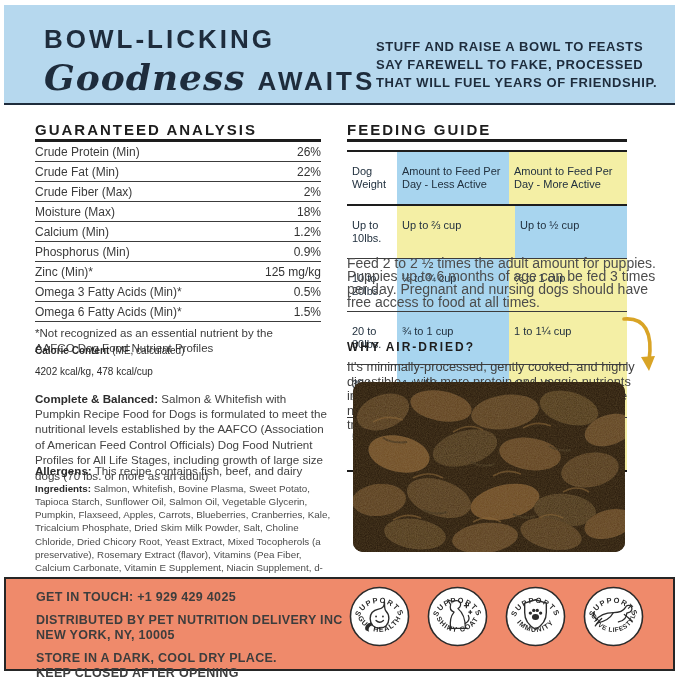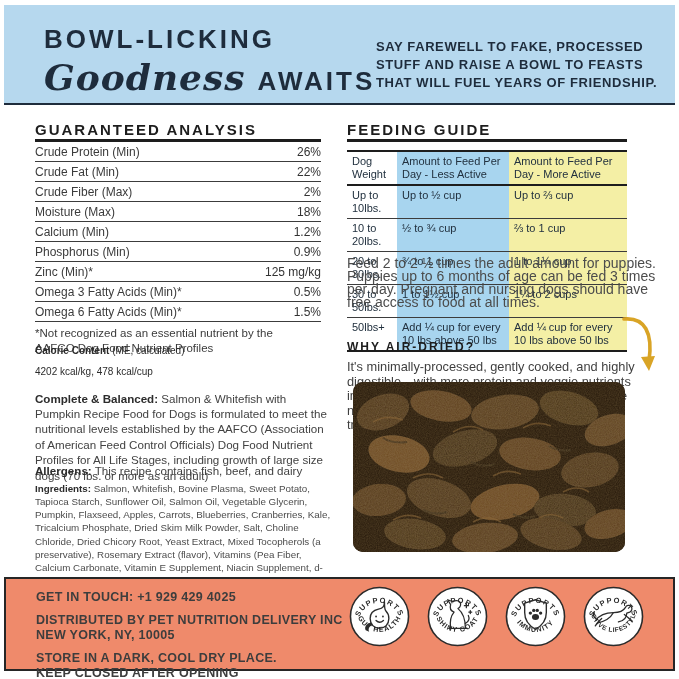--- a/index.html
+++ b/index.html
@@ -35,21 +35,21 @@
   .allergens{top:451px;width:298px;font-size:11.6px;line-height:15px;}
   .ingredients{top:472px;width:302px;font-size:9.8px;line-height:13.2px;color:#4c4c4c;}
   .lead{font-weight:700;color:#2c2c2c;}
 
   
   .fg{position:absolute;left:347px;top:121px;width:280px;}
   .fg-table{margin-top:8px;border-top:2.5px solid #1d1d1d;border-bottom:2.5px solid #1d1d1d;}
   .fg-tr{display:flex;border-bottom:1px solid #3c3c3c;}
   .fg-tr:last-child{border-bottom:none;}
   .fg-tr.head{border-bottom:2px solid #1d1d1d;font-size:11px;line-height:13px;}
-  .fg-td{padding:3px 5px;font-size:11px;line-height:13px;color:#22313f;box-sizing:border-box;}
+  .fg-td{padding:13px 5px;font-size:11px;line-height:13px;color:#22313f;box-sizing:border-box;}
   .c1{width:50px;background:#fff;}
   .c2{width:112px;background:var(--cell_blue);}
   .c3{width:118px;background:var(--cell_yellow);}
   .fg-note{position:absolute;left:347px;top:257px;width:318px;
            font-size:14px;line-height:13px;color:#4c4c4c;}
 
   .why{position:absolute;left:347px;top:296px;width:292px;}
   .why-title{font-size:12px;font-weight:800;letter-spacing:2px;color:#1d1d1d;margin-bottom:6px;margin-top:44px;}
   .why-text{font-size:12.8px;line-height:14.6px;color:#3f3f3f;}
   .arrow{position:absolute;left:621px;top:315px;}
@@ -73,22 +73,22 @@
 
   <div class="header">
     <div class="brand">
       <div class="brand-line1">BOWL-LICKING</div>
       <div class="brand-line2">
         <span class="brand-script">Goodness</span>
         <span class="brand-awaits">AWAITS</span>
       </div>
     </div>
     <div class="tagline">
+      <div>STUFF AND RAISE A BOWL TO FEASTS</div>
       <div>SAY FAREWELL TO FAKE, PROCESSED</div>
-      <div>STUFF AND RAISE A BOWL TO FEASTS</div>
       <div>THAT WILL FUEL YEARS OF FRIENDSHIP.</div>
     </div>
   </div>
 
   <div class="ga">
     <div class="sec-title">GUARANTEED ANALYSIS</div>
     <div>
       <div class="ga-row">
           <span>Crude Protein (Min)</span>
           <span class="v">26%</span>
@@ -143,22 +143,22 @@
   <div class="fg">
     <div class="sec-title">FEEDING GUIDE</div>
     <div class="fg-table">
       <div class="fg-tr head">
         <div class="fg-td c1">Dog Weight</div>
         <div class="fg-td c2">Amount to Feed Per Day - Less Active</div>
         <div class="fg-td c3">Amount to Feed Per Day - More Active</div>
       </div>
       <div class="fg-tr">
         <div class="fg-td c1">Up to 10lbs.</div>
+        <div class="fg-td c3">Up to ⅔ cup</div>
         <div class="fg-td c2">Up to ½ cup</div>
-        <div class="fg-td c3">Up to ⅔ cup</div>
       </div>
       <div class="fg-tr">
         <div class="fg-td c1">10 to 20lbs.</div>
         <div class="fg-td c2">½ to ¾ cup</div>
         <div class="fg-td c3">⅔ to 1 cup</div>
       </div>
       <div class="fg-tr">
         <div class="fg-td c1">20 to 30lbs.</div>
         <div class="fg-td c2">¾ to 1 cup</div>
         <div class="fg-td c3">1 to 1¼ cup</div>

